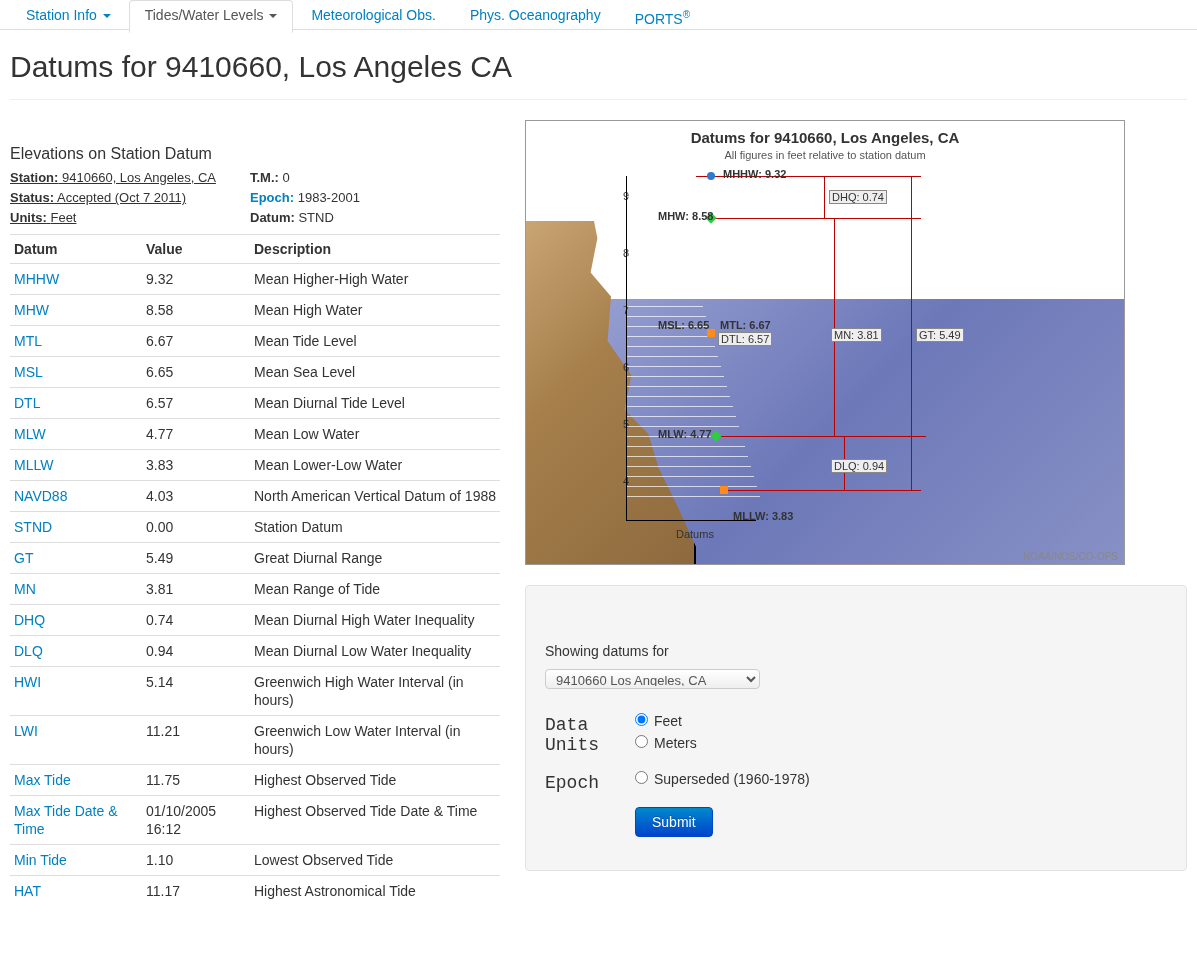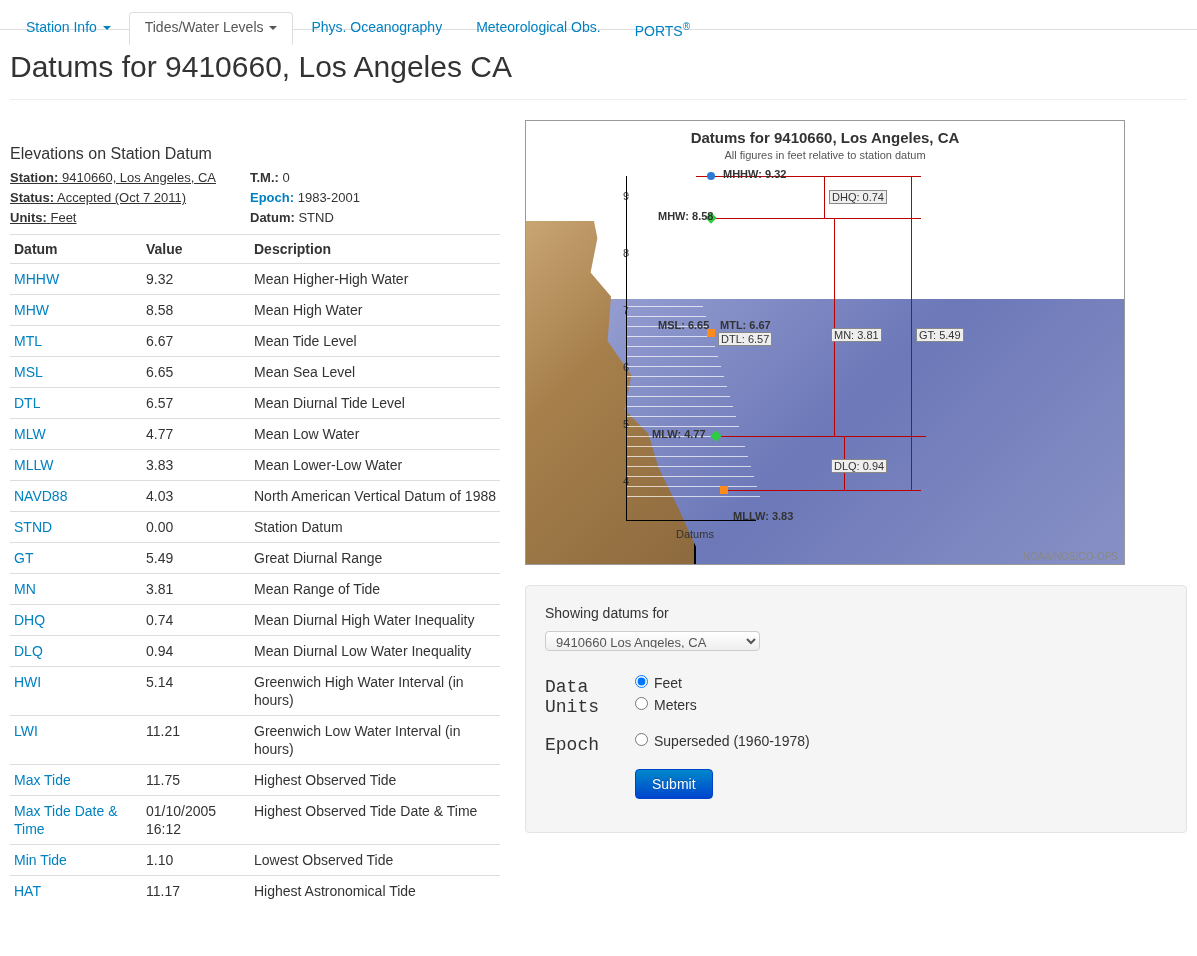--- a/index.html
+++ b/index.html
@@ -1,19 +1,19 @@
 <!DOCTYPE html>
 <html><head>
 <meta charset="utf-8">
 <style>
 * { box-sizing: border-box; margin: 0; padding: 0; }
 body { font-family: "Helvetica Neue", Helvetica, Arial, sans-serif; font-size: 14px; color: #333; background: #fff; width: 1197px; }
 a { color: #0081c2; text-decoration: none; cursor: pointer; }
 
-.nav-tabs { list-style: none; border-bottom: 1px solid #ddd; padding: 12px 10px; height: 30px; }
+.nav-tabs { list-style: none; border-bottom: 1px solid #ddd; padding: 0 10px; height: 30px; }
 .nav-tabs li { float: left; margin-right: 2px; }
 .nav-tabs li a { display: block; padding: 5px 15px 8px; font-size: 14px; color: #0081c2; border: 1px solid transparent; border-radius: 4px 4px 0 0; line-height: 18px; }
 .nav-tabs li.active a { color: #555; background: #fff; border: 1px solid #ddd; border-bottom-color: #fff; }
 .caret { display: inline-block; width: 0; height: 0; vertical-align: middle; border-top: 4px solid; border-right: 4px solid transparent; border-left: 4px solid transparent; margin-left: 2px; }
 sup { font-size: 10px; }
 
 h1.page-title { font-size: 30px; font-weight: 500; margin: 20px 10px 10px; padding-bottom: 15px; border-bottom: 1px solid #eee; }
 
 .content { display: flex; padding: 10px; gap: 25px; }
 .left-col { width: 490px; }
@@ -64,24 +64,24 @@
 <body>
 
 <ul class="nav-tabs">
     <li>
       <a>Station Info <span class="caret"></span></a>
     </li>
     <li class="active">
       <a>Tides/Water Levels <span class="caret"></span></a>
     </li>
     <li>
+      <a>Meteorological Obs.</a>
+    </li>
+    <li>
       <a>Phys. Oceanography</a>
-    </li>
-    <li>
-      <a>Meteorological Obs.</a>
     </li>
     <li>
       <a>PORTS<sup>®</sup></a>
     </li>
   </ul>
 
 <h1 class="page-title">Datums for 9410660, Los Angeles CA</h1>
 
 <div class="content">
   <div class="left-col">
@@ -269,36 +269,36 @@
 
         <span class="marker" style="left:85px; top:0px; background:#2b7bd6;"></span>
         <span class="dlabel" style="left:95px; top:-8px;">MHHW: 9.32</span>
         <span class="marker" style="left:85px; top:42px; background:#2ecc40; transform:translate(-50%,-50%) rotate(45deg); border-radius:0;"></span>
         <span class="dlabel" style="left:30px; top:34px;">MHW: 8.58</span>
         <span class="dlabel" style="left:30px; top:143px;">MSL: 6.65</span>
         <span class="dlabel" style="left:92px; top:143px;">MTL: 6.67</span>
         <span class="marker" style="left:85px; top:157px; background:#ff8c1a; border-radius:0;"></span>
         <span class="dlabel boxed" style="left:92px; top:156px;">DTL: 6.57</span>
         <span class="marker" style="left:90px; top:260px; background:#2ecc40; border-radius:0; transform:translate(-50%,-50%) rotate(45deg);"></span>
-        <span class="dlabel" style="left:24px; top:252px;">MLW: 4.77</span>
+        <span class="dlabel" style="left:30px; top:252px;">MLW: 4.77</span>
         <span class="marker" style="left:98px; top:314px; background:#ff8c1a; border-radius:0;"></span>
         <span class="dlabel" style="left:105px; top:306px;margin-top:28px;">MLLW: 3.83</span>
 
         <span class="dlabel boxed" style="left:203px; top:14px;">DHQ: 0.74</span>
         <span class="dlabel boxed" style="left:205px; top:152px;">MN: 3.81</span>
         <span class="dlabel boxed" style="left:290px; top:152px;">GT: 5.49</span>
         <span class="dlabel boxed" style="left:205px; top:283px;">DLQ: 0.94</span>
 
         <span class="xlabel">Datums</span>
       </div>
       <div class="chart-foot">NOAA/NOS/CO-OPS</div>
     </div>
 
     <div class="well">
-      <div style="margin-bottom:10px;">Showing datums for</div>
+      <div style="margin-bottom:10px;margin-top:38px;">Showing datums for</div>
       <select class="station">
         <option>9410660 Los Angeles, CA</option>
       </select>
       <div style="height:24px;"></div>
       <div class="form-row">
         <label class="lbl">Data Units</label>
         <div class="ctrl">
           <label class="radio"><input type="radio" name="u" checked="" style=""><span>Feet</span></label>
           <label class="radio"><input type="radio" name="u" style=""><span>Meters</span></label>
         </div>

